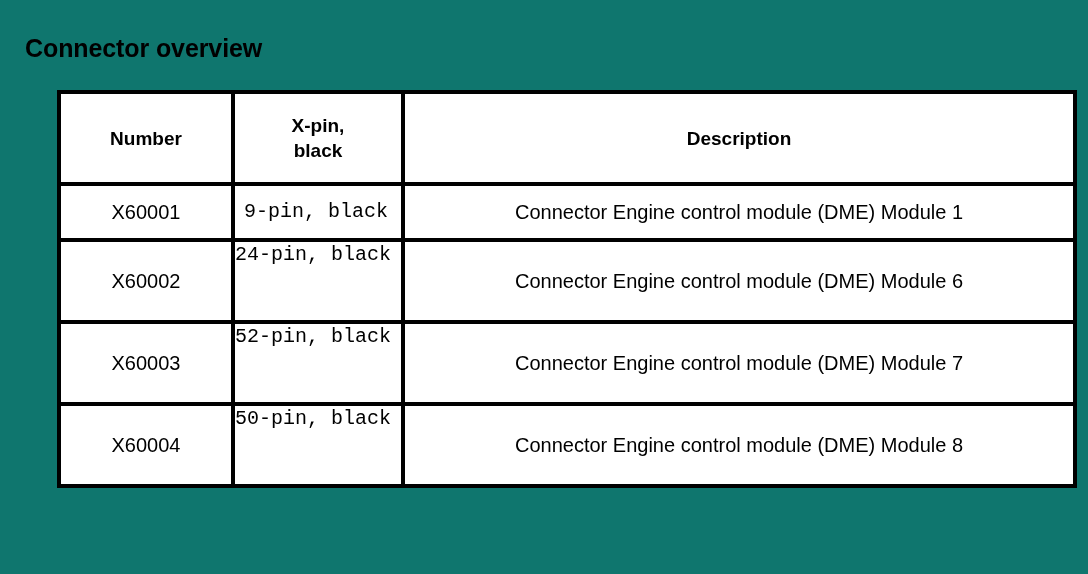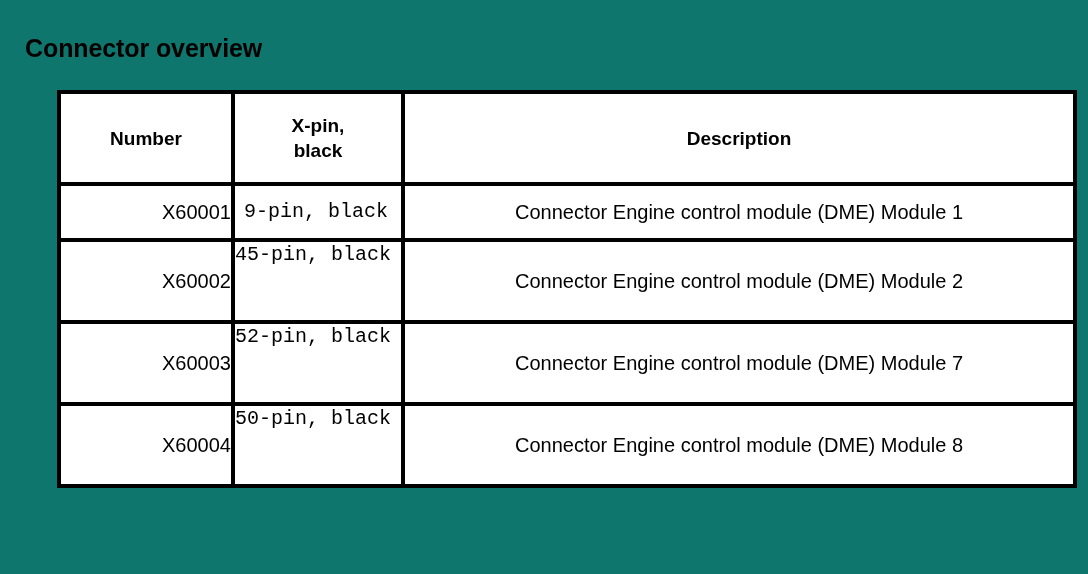--- a/index.html
+++ b/index.html
@@ -75,21 +75,21 @@
 
   
   tbody td {
     font-size: 20px;
     font-weight: normal;
     line-height: 26px;
   }
 
   td.cell-number {
     vertical-align: middle;
-    text-align: right;
+    text-align: center;
     padding: 4px 0 4px 11px;
   }
 
   td.cell-xpin {
     vertical-align: top;
     text-align: left;
     padding: 9px 8px 4px 9px;
     font-family: Liberation Mono, monospace;
   }
 
@@ -142,22 +142,22 @@
 
       <tbody>
         <tr class="row-short">
           <td class="cell-number">X60001</td>
           <td class="cell-xpin single-line">9-pin, black</td>
           <td class="cell-desc">Connector Engine control module (DME) Module 1</td>
         </tr>
 
         <tr class="row-tall">
           <td class="cell-number">X60002</td>
-          <td class="cell-xpin">45-pin, black</td>
-          <td class="cell-desc">Connector Engine control module (DME) Module 2</td>
+          <td class="cell-xpin">24-pin, black</td>
+          <td class="cell-desc">Connector Engine control module (DME) Module 6</td>
         </tr>
 
         <tr class="row-tall">
           <td class="cell-number">X60003</td>
           <td class="cell-xpin">52-pin, black</td>
           <td class="cell-desc">Connector Engine control module (DME) Module 7</td>
         </tr>
 
         <tr class="row-tall">
           <td class="cell-number">X60004</td>

